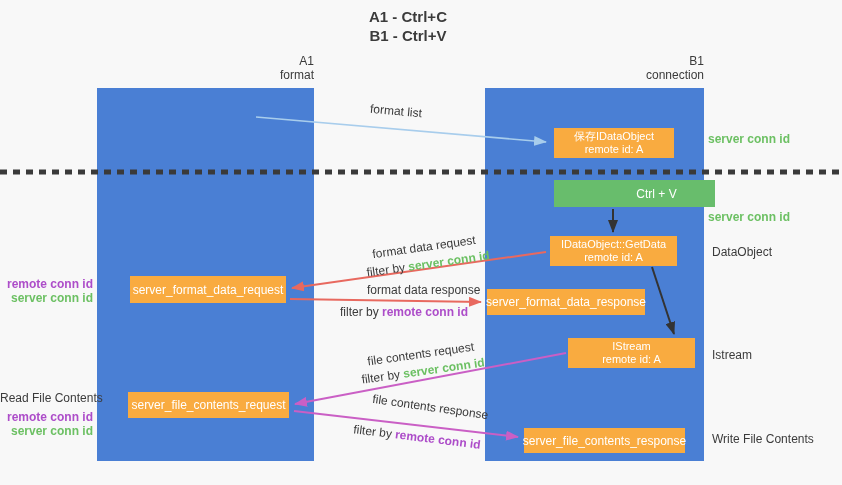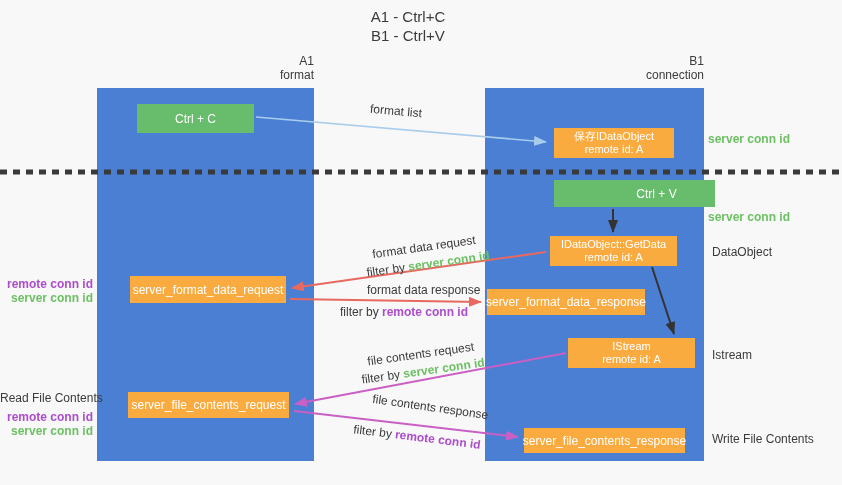--- a/index.html
+++ b/index.html
@@ -3,21 +3,21 @@
 <meta charset="utf-8">
 <style>
   html,body { margin:0; padding:0; background:#f8f8f8; }
   .canvas {
     position:relative; width:842px; height:485px; overflow:hidden;
     background:var(--background,#f8f8f8);
     font-family:"Liberation Sans", sans-serif;
     color:var(--text-dark,#3b3b3b);
   }
   .title { position:absolute; left:298px; top:7px; width:220px; text-align:center;
-           font-size:15px; line-height:19px; color:var(--text-dark,#3b3b3b); z-index:2; }
+           font-size:15px; line-height:19px; color:var(--text-dark,#3b3b3b); z-index:2;font-weight:bold; }
   .lane { position:absolute; top:88px; height:373px; background:var(--lane-blue,#4a7fd4); z-index:1; }
   .lane-a { left:97px;  width:217px; }
   .lane-b { left:485px; width:219px; }
   .lane-header { position:absolute; top:54px; text-align:right; font-size:12px; line-height:14px; z-index:2; }
   .lane-header.a { left:97px;  width:217px; }
   .lane-header.b { left:485px; width:219px; }
   svg.overlay { position:absolute; left:0; top:0; z-index:2; pointer-events:none; }
   .edge-blue    { stroke:var(--arrow-lightblue,#a8cdec); stroke-width:1.6; fill:none; }
   .edge-black   { stroke:var(--arrow-black,#333333); stroke-width:2; fill:none; }
   .edge-red     { stroke:var(--arrow-red,#e8695f); stroke-width:2; fill:none; }
@@ -81,23 +81,20 @@
     <line class="sep-line" x1="0" y1="172" x2="842" y2="172"></line>
     <line class="edge-blue" x1="256" y1="117" x2="546" y2="142" marker-end="url(#mBlue)"></line>
     <line class="edge-black" x1="613" y1="209" x2="613" y2="232" marker-end="url(#mBlack)"></line>
     <line class="edge-black" x1="652" y1="267" x2="674" y2="334" marker-end="url(#mBlack)"></line>
     <line class="edge-red" x1="546" y1="252" x2="292" y2="288" marker-end="url(#mRed)"></line>
     <line class="edge-red" x1="290" y1="299" x2="481" y2="302" marker-end="url(#mRed)"></line>
     <line class="edge-magenta" x1="566" y1="353" x2="295" y2="404" marker-end="url(#mMagenta)"></line>
     <line class="edge-magenta" x1="294" y1="411" x2="518" y2="437" marker-end="url(#mMagenta)"></line>
   </svg>
 
-  <div class="node green" style="left:137px; top:104px; width:117px; height:29px;">
-    <span>Ctrl + C</span>
-  </div>
 
   <div class="node orange twoline" style="left:554px; top:128px; width:120px; height:30px;">
     <span>保存IDataObject</span>
     <span>remote id: A</span>
   </div>
 
   <div class="node green" style="left:554px; top:180px; width:117px; height:27px;padding-left:44px;">
     <span>Ctrl + V</span>
   </div>
 

